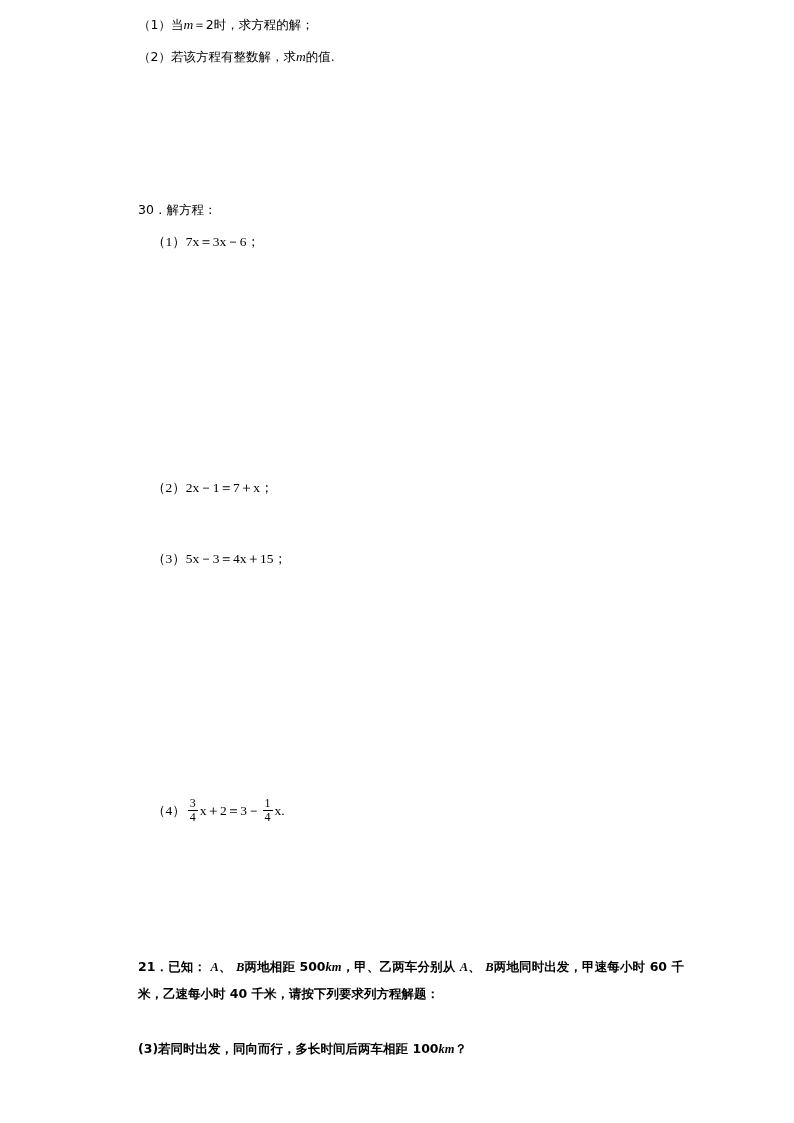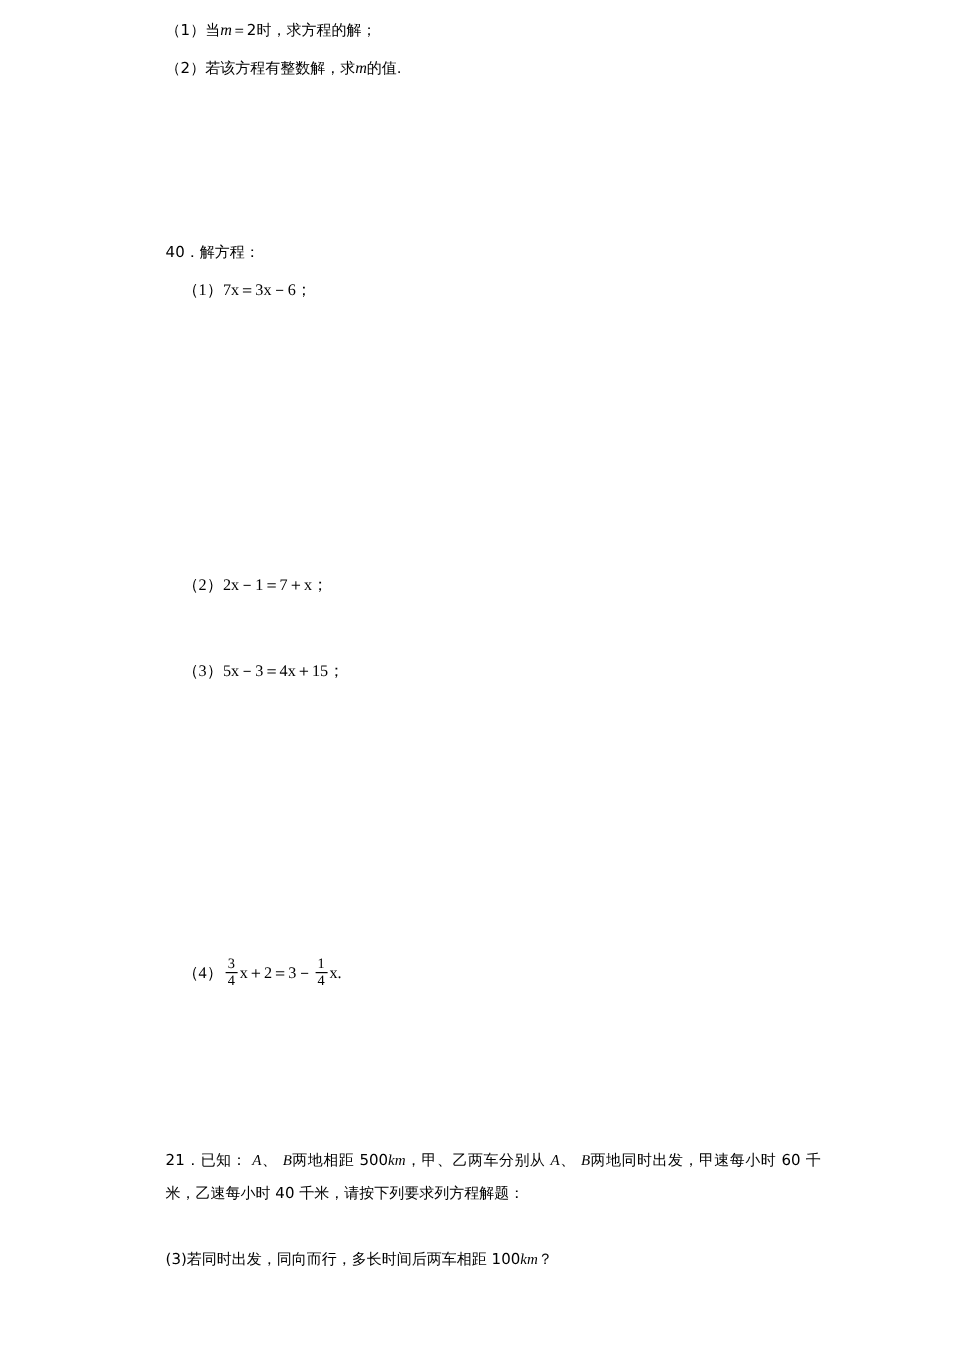--- a/index.html
+++ b/index.html
@@ -75,20 +75,21 @@
     top: -1px;
   }
   .frac .num { display: block; padding: 0 2px; }
   .frac .den { display: block; padding: 0 2px; border-top: 1px solid #000; }
 
   .para {
     font-family: "DejaVu Sans", "Liberation Sans", sans-serif;
     font-size: 12.5px;
     line-height: 2.05;
     text-align: justify;
+    font-weight: bold;
   }
   .para .it {
     font-family: "Liberation Serif", "DejaVu Serif", serif;
     font-style: italic;
   }
   .row-gap-sm { height: 10px; }
   .row-gap-md { height: 18px; }
 </style>
 </head>
 <body>
@@ -105,21 +106,21 @@
     </div>
   </div>
 
   <div class="sp-5"></div>
 
 
   <div class="sp-5"></div>
 
   <div class="blk">
     <div class="line">
-      <span class="q-num">40．</span><span class="zh">解方程：</span>
+      <span class="q-num">30．</span><span class="zh">解方程：</span>
     </div>
     <div class="row-gap-md"></div>
 
     <div class="eqrow indent1">
       <div class="eqcol-a line mathtext">（1）7x＝3x－6；</div>
       <div class="eqcol-b line mathtext">（2）2x－1＝7＋x；</div>
     </div>
 
     <div class="sp-4"></div>
 

